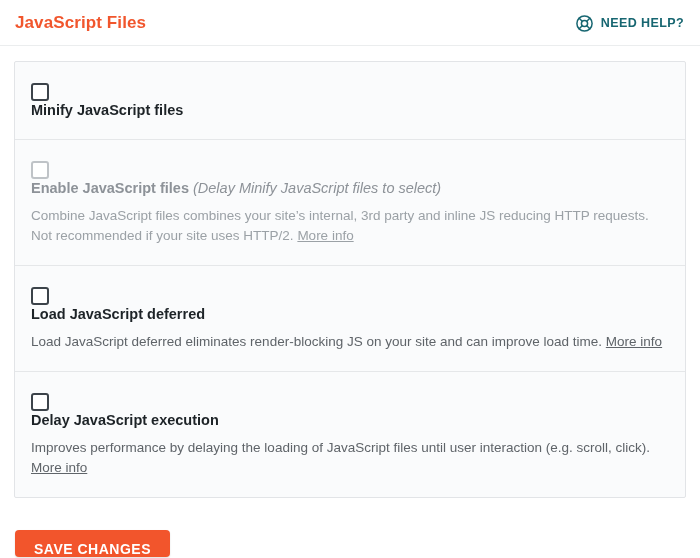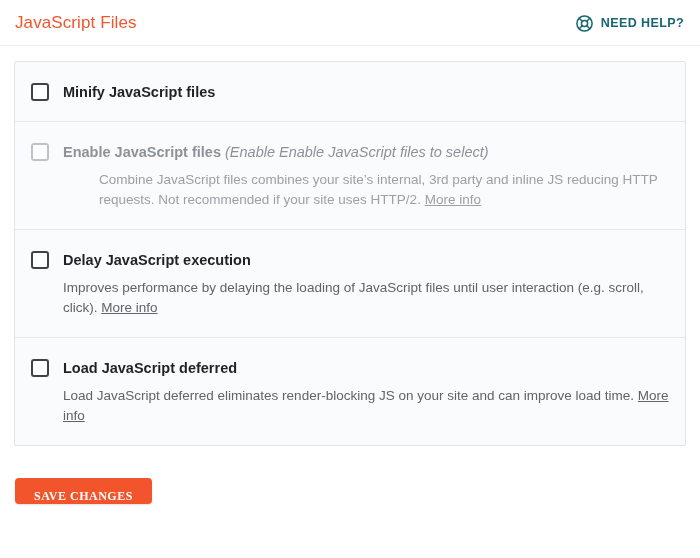--- a/index.html
+++ b/index.html
@@ -11,21 +11,21 @@
   }
   
   .page-header {
     display: flex; align-items: center; justify-content: space-between;
     padding: 13px 16px 12px 15px;
     border-bottom: 1px solid #ebedee;
   }
   .page-title {
     color: #f1562d;
     font-size: 17px;
-    font-weight: normal;
+    font-weight: bold;
     letter-spacing: .1px;
   }
   .need-help {
     display: flex; align-items: center; gap: 7px;
     color: #176671;
     font-size: 12.5px;
     font-weight: bold;
     letter-spacing: .4px;
     text-decoration: none;
     cursor: pointer;
@@ -35,20 +35,21 @@
   .card {
     margin: 15px 14px 0 14px;
     background: #fafbfc;
     border: 1px solid #e2e4e7;
     border-radius: 2px;
   }
   .setting-row {
     display: flex;
     align-items: flex-start;
     padding: 21px 16px 19px 16px;
+    flex-direction: column;
   }
   .setting-row + .setting-row { border-top: 1px solid #e5e7e9; }
   .checkbox {
     appearance: none;
     -webkit-appearance: none;
     width: 18px; height: 18px;
     margin: 0 14px 0 0;
     flex: 0 0 18px;
     border: 2px solid #3c434a;
     border-radius: 3px;
@@ -79,32 +80,32 @@
     font-size: 13.5px;
     line-height: 20px;
     color: #5f6469;
   }
   .more-info {
     color: inherit;
     text-decoration: underline;
     cursor: pointer;
   }
   .row-disabled .setting-title { color: #8d9298; cursor: default; }
-  .row-disabled .setting-desc  { color: #9ba1a6; margin-left: 36px; }
+  .row-disabled .setting-desc  { color: #9ba1a6; }
   
   .save-button {
     display: inline-block;
     margin: 32px 0 0 15px;
     padding: 11px 19px 0 19px;
     background: #f2552c;
     color: #ffffff;
     border: none;
     border-radius: 4px;
-    font-family: Liberation Serif, serif;
-    font-size: 12px;
+    font-family: Liberation Sans, sans-serif;
+    font-size: 14px;
     font-weight: bold;
     letter-spacing: .5px;
     cursor: pointer;
     box-shadow: 0 1px 2px rgba(0,0,0,.12);
   }
 </style>
 </head>
 <body>
 
 
@@ -131,39 +132,39 @@
   <div class="setting-row">
     <input type="checkbox" class="checkbox" style="">
     <div class="setting-body">
       <div class="setting-title"><span>Minify JavaScript files</span></div>
     </div>
   </div>
 
   <div class="setting-row row-disabled">
     <input type="checkbox" class="checkbox" disabled="" style="">
     <div class="setting-body">
-      <div class="setting-title"><span>Enable JavaScript files</span> <span class="title-suffix">(Enable Enable JavaScript files to select)</span></div>
+      <div class="setting-title"><span>Enable JavaScript files</span> <span class="title-suffix">(Delay Minify JavaScript files to select)</span></div>
       <div class="setting-desc"><span>Combine JavaScript files combines your site’s internal, 3rd party and inline JS reducing HTTP requests. Not recommended if your site uses HTTP/2.</span> <a class="more-info">More info</a></div>
+    </div>
+  </div>
+
+  <div class="setting-row">
+    <input type="checkbox" class="checkbox" style="">
+    <div class="setting-body">
+      <div class="setting-title"><span>Load JavaScript deferred</span></div>
+      <div class="setting-desc"><span>Load JavaScript deferred eliminates render-blocking JS on your site and can improve load time.</span> <a class="more-info">More info</a></div>
     </div>
   </div>
 
   <div class="setting-row">
     <input type="checkbox" class="checkbox" style="">
     <div class="setting-body">
       <div class="setting-title"><span>Delay JavaScript execution</span></div>
       <div class="setting-desc"><span>Improves performance by delaying the loading of JavaScript files until user interaction (e.g. scroll, click).</span> <a class="more-info">More info</a></div>
     </div>
   </div>
 
-  <div class="setting-row">
-    <input type="checkbox" class="checkbox" style="">
-    <div class="setting-body">
-      <div class="setting-title"><span>Load JavaScript deferred</span></div>
-      <div class="setting-desc"><span>Load JavaScript deferred eliminates render-blocking JS on your site and can improve load time.</span> <a class="more-info">More info</a></div>
-    </div>
-  </div>
-
 </section>
 
 <button class="save-button">SAVE CHANGES</button>
 
 
 
 
 </body></html>

